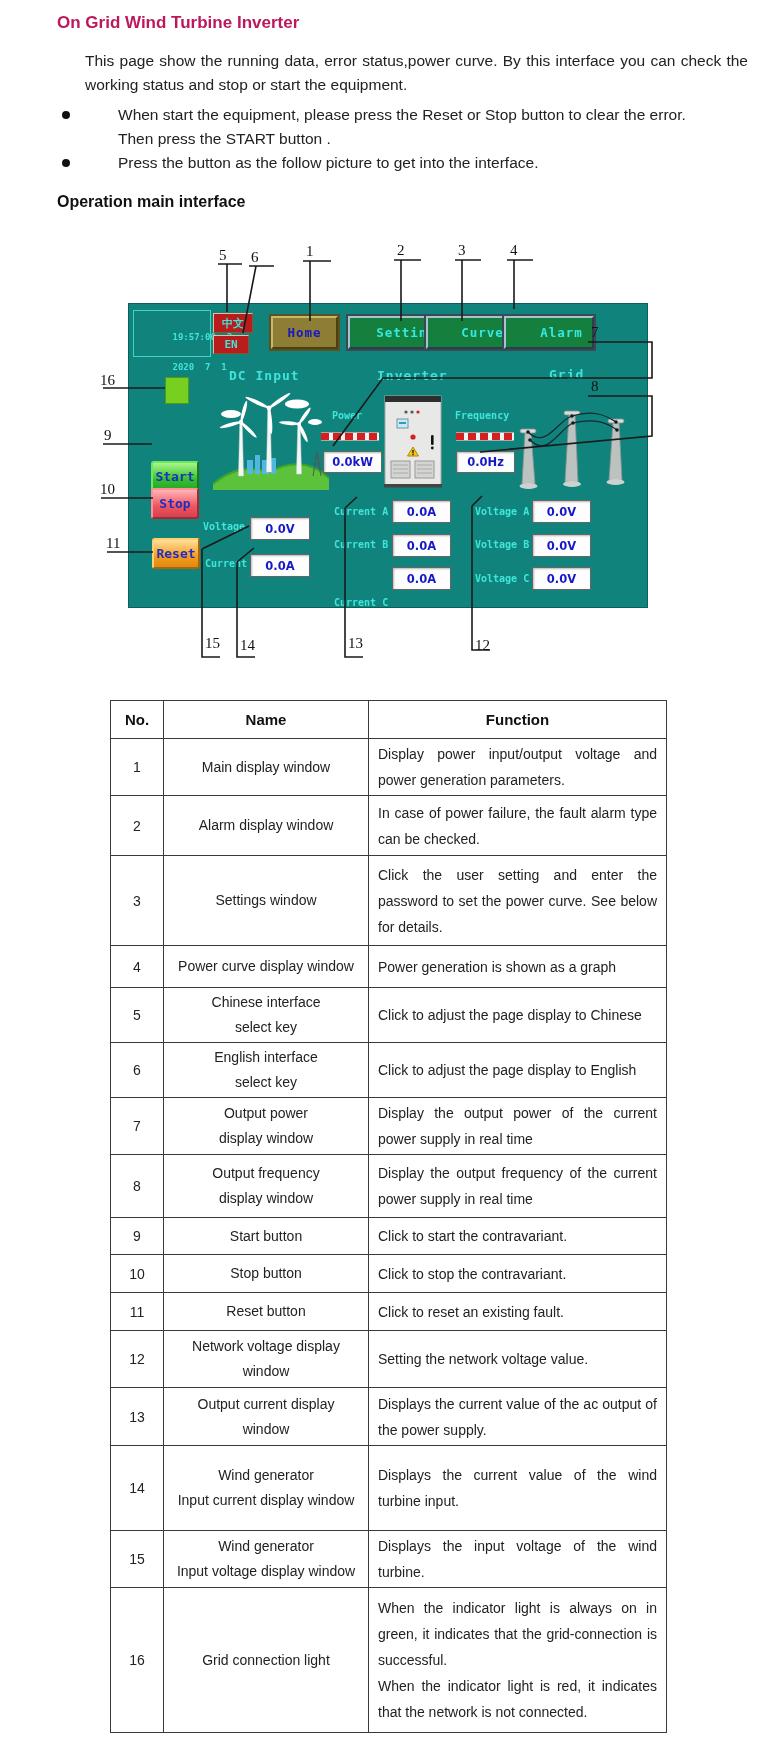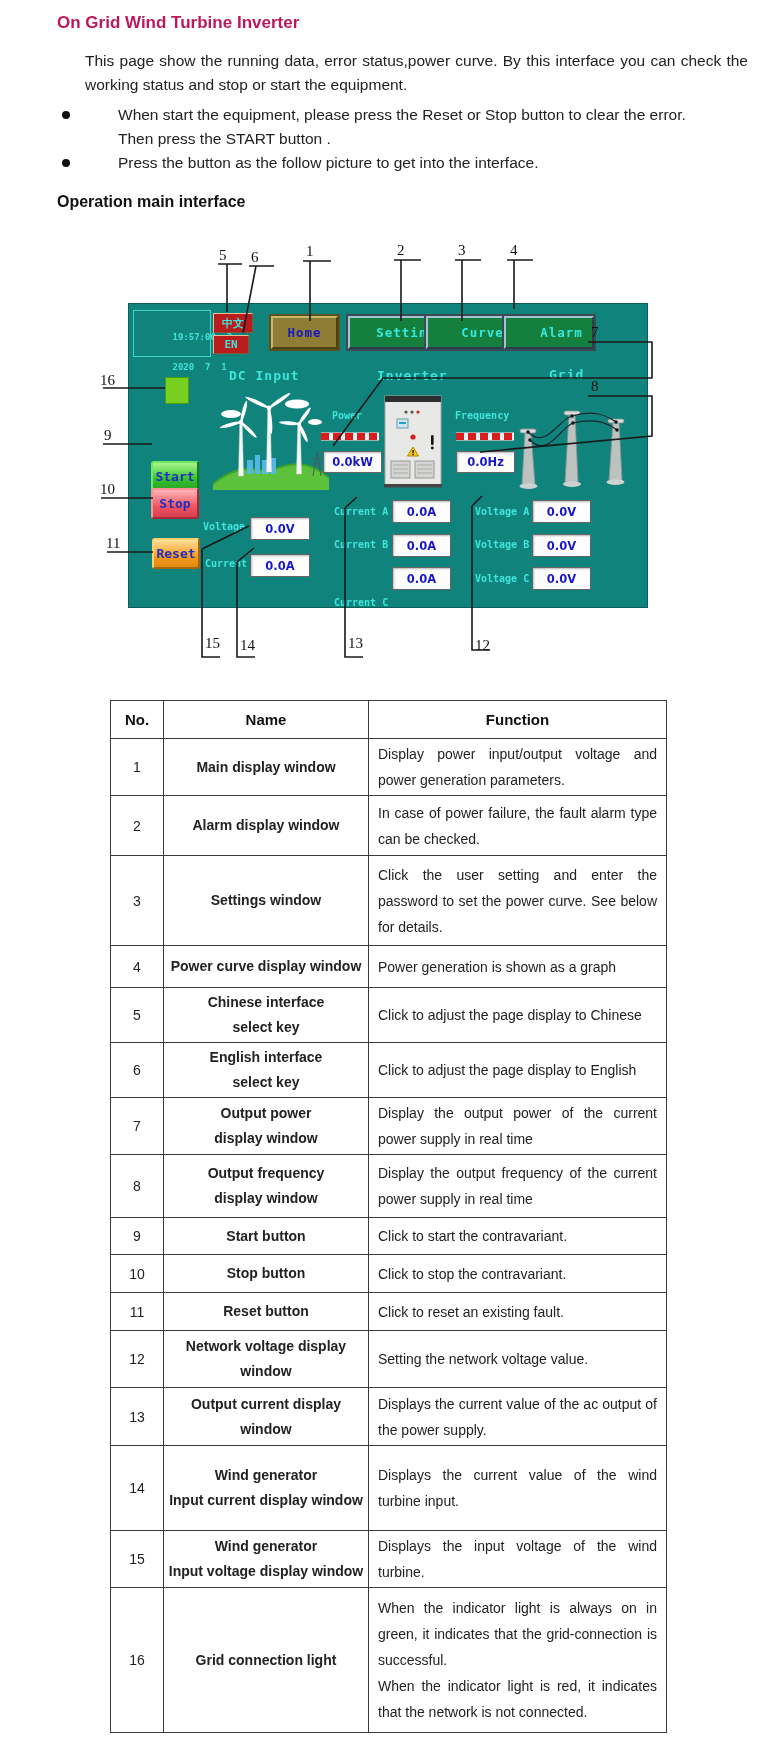--- a/index.html
+++ b/index.html
@@ -45,21 +45,21 @@
   
   .co-num{position:absolute;font:15px "Liberation Serif",serif;color:#111;}
   #callout-lines{position:absolute;left:0;top:0;pointer-events:none;}
 
   
   table.spec{border-collapse:collapse;table-layout:fixed;width:556px;background:#fff;}
   table.spec th,table.spec td{border:1.4px solid #3a3a3a;vertical-align:middle;
         font-family:"Liberation Sans",sans-serif;}
   table.spec th{font-size:15px;font-weight:bold;text-align:center;color:#111;}
   td.c-no{text-align:center;font-size:14px;color:#222;}
-  td.c-name{text-align:center;font-size:14px;line-height:25px;white-space:pre-line;color:#222;font-weight:bold;}
+  td.c-name{text-align:center;font-size:14px;line-height:25px;white-space:pre-line;color:#222;}
   td.c-fn{font-size:14px;line-height:26px;padding:2px 9px;text-align:justify;white-space:pre-line;color:#222;}
 </style>
 </head>
 <body>
 
 <div class="page">
 
   <div class="abs doc-title" style="left:57px;top:13px;">On Grid Wind Turbine Inverter</div>
   <div class="abs doc-par" style="left:65px;top:49px;width:663px;margin-left:20px;">This page show the running data, error status,power curve. By this interface you can check the working status and stop or start the equipment.</div>
 

